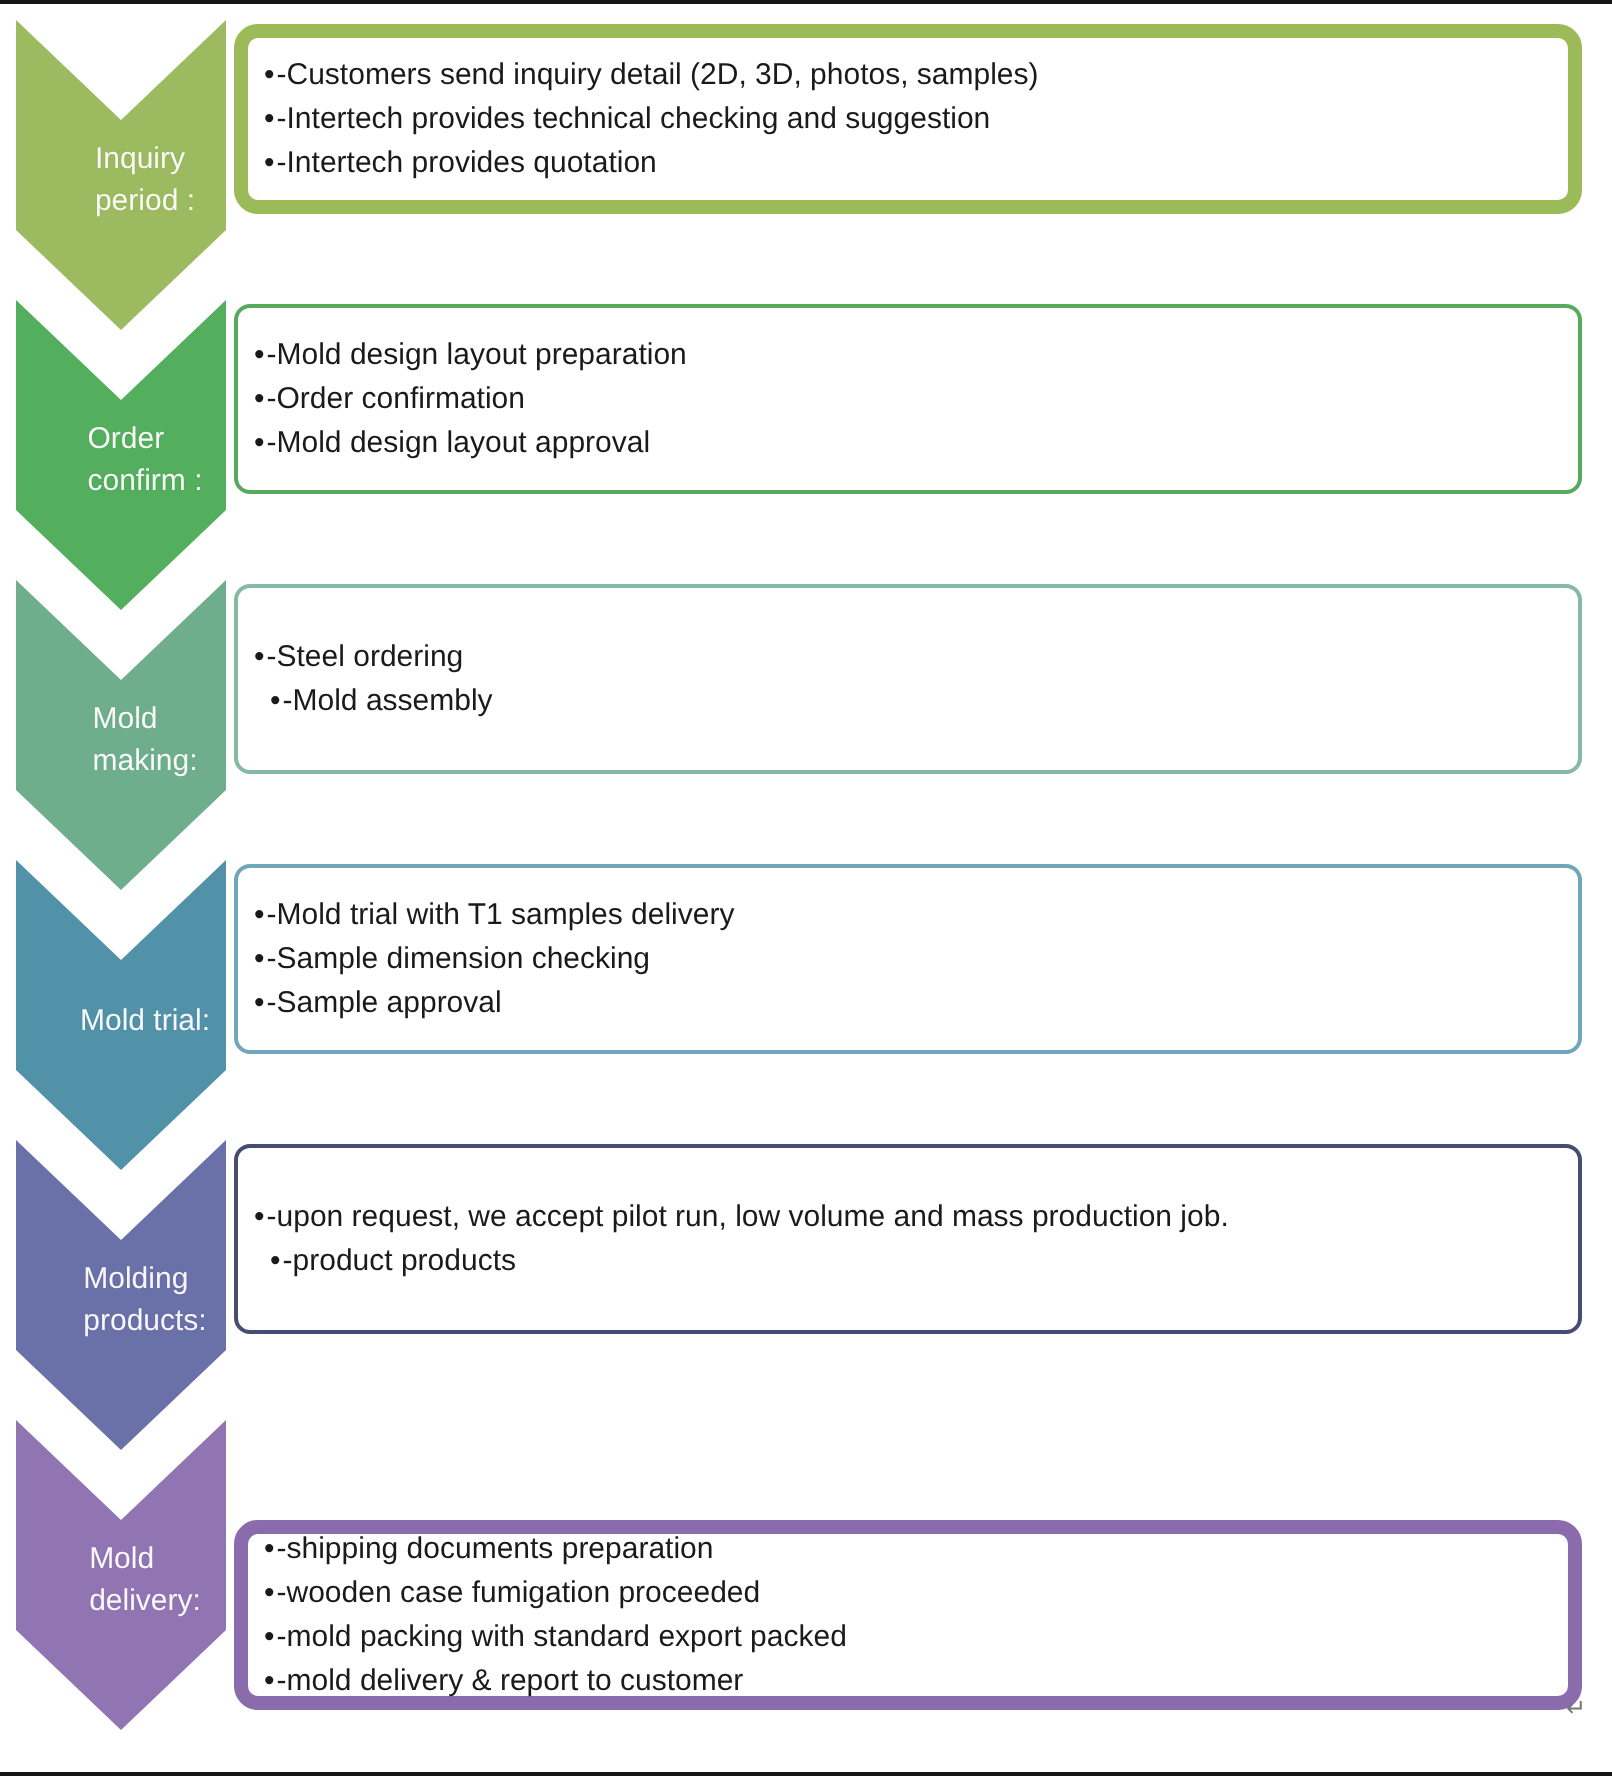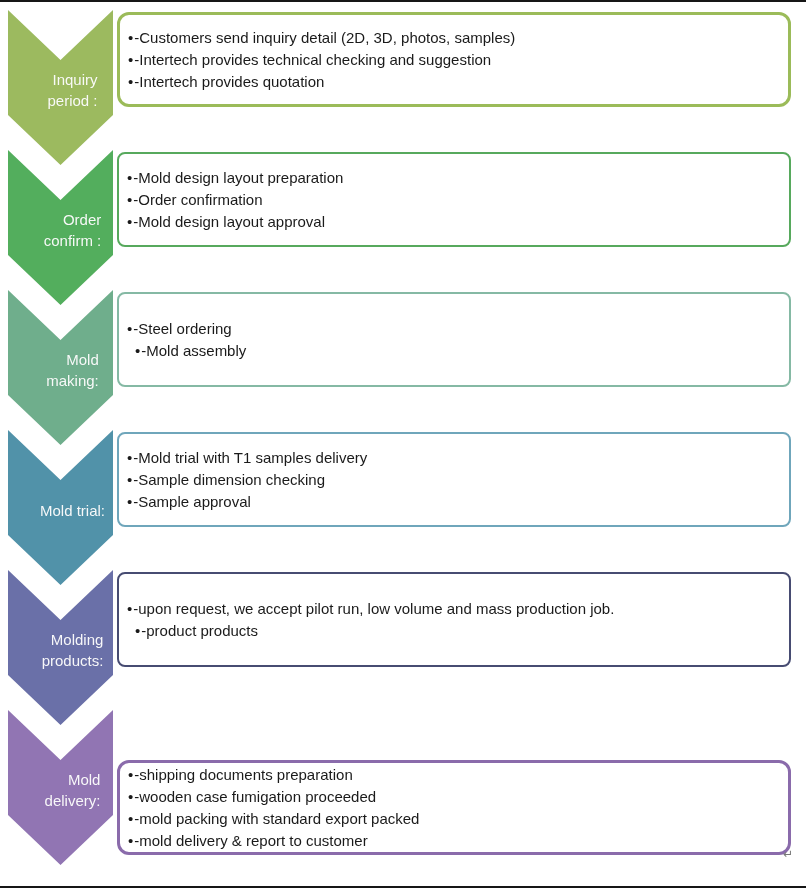--- a/index.html
+++ b/index.html
@@ -13,28 +13,28 @@
     border-top:2px solid #161616;
     border-bottom:2px solid #161616;
     box-sizing:border-box;
   }
   .stage{position:absolute;left:0;width:806px;height:140px;}
   .chevron-svg{position:absolute;left:8px;top:8px;width:105px;height:155px;display:block;}
   .chev-label{
     position:absolute;left:8px;top:62px;width:129px;height:52px;
     display:flex;align-items:center;justify-content:center;
     color:rgba(255,255,255,0.95);
-    font-size:15px;line-height:21px;text-align:right;
+    font-size:15px;line-height:21px;text-align:left;
     white-space:pre-line;
     text-shadow:0 0 1px rgba(0,0,0,0.08);
   }
   .detail-box{
     position:absolute;left:117px;top:10px;width:674px;height:95px;
     box-sizing:border-box;background:#ffffff;
-    border:3px solid #ef4444;border-radius:12px;
+    border:7px solid #ef4444;border-radius:12px;
     display:flex;flex-direction:column;justify-content:center;
     padding:4px 10px 4px 8px;
   }
   .detail-box.thin{border-width:2px;border-radius:8px;}
   ul.bullets{margin:0;padding:0;list-style:none;}
   ul.bullets li{
     font-size:15px;line-height:22px;color:#1a1a1a;
     white-space:nowrap;
   }
   ul.bullets li::before{content:"\2022";margin-right:1px;}

